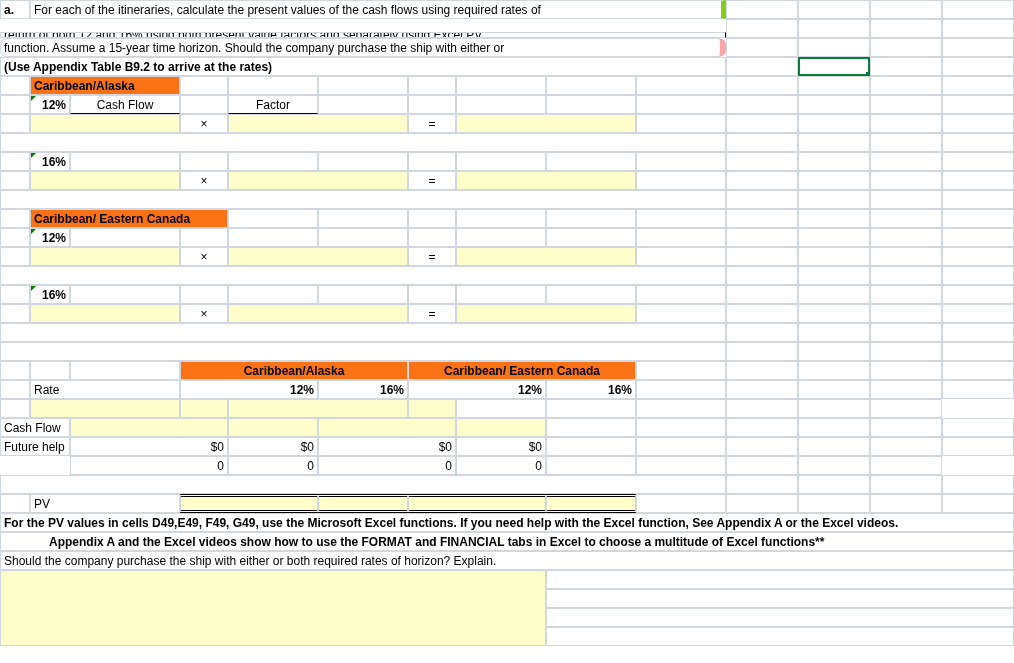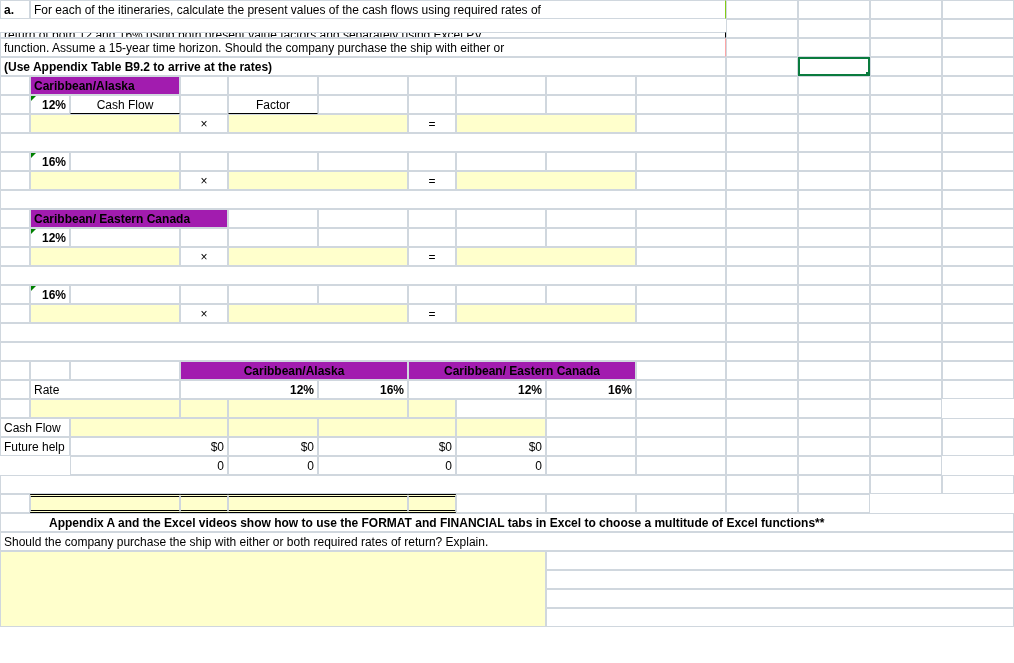--- a/index.html
+++ b/index.html
@@ -21,21 +21,21 @@
     border: 0.5px solid #d0d7de;
     padding: 1px 3px;
     overflow: hidden;
     white-space: nowrap;
     display: flex;
     align-items: center;
     background: #fff;
     position: relative;
   }
   .bold { font-weight: bold; }
-  .hdr-blue { background: #a21caf; font-weight: bold; }
+  .hdr-blue { background: #f97316; font-weight: bold; }
   .yellow { background: #ffffcc; }
   .indicator::before {
     content: '';
     position: absolute;
     top: 0; left: 0;
     border-top: 5px solid #008000;
     border-right: 5px solid transparent;
   }
   .center { justify-content: center; }
   .right { justify-content: flex-end; }
@@ -52,37 +52,37 @@
   }
 </style>
 </head>
 <body>
 
 <div class="grid">
 
 <div class="cell bold">
       <span>a.</span>
     </div>
-<div class="cell" style="grid-column: span 9; border-right:1px solid #84cc16;">
+<div class="cell" style="grid-column: span 9; border-right:5px solid #84cc16;">
       <span>For each of the itineraries, calculate the present values of the cash flows using required rates of</span>
     </div>
 <div class="cell"></div>
     <div class="cell"></div>
     <div class="cell"></div>
     <div class="cell"></div>
 
 <div class="cell" style="grid-column: span 10; border-right:1px solid #000;margin-top:13px;">
       <span>return of both 12 and 16% using both present value factors and separately using Excel PV</span>
     </div>
 <div class="cell"></div>
     <div class="cell"></div>
     <div class="cell"></div>
     <div class="cell"></div>
 
-<div class="cell" style="grid-column: span 10; border-right:1px solid #fca5a5;">
+<div class="cell" style="grid-column: span 10; border-right:6px solid #fca5a5;border-radius:7px;">
       <span>function. Assume a 15-year time horizon. Should the company purchase the ship with either or</span>
     </div>
 <div class="cell"></div>
     <div class="cell"></div>
     <div class="cell"></div>
     <div class="cell"></div>
 
 <div class="cell bold" style="grid-column: span 10;">
       <span>(Use Appendix Table B9.2 to arrive at the rates)</span>
     </div>
@@ -394,37 +394,43 @@
     <div class="cell"></div>
     <div class="cell"></div>
 
 <div class="cell" style="grid-column: span 10;"></div>
 <div class="cell"></div>
     <div class="cell"></div>
     <div class="cell"></div>
     <div class="cell"></div>
 
 <div class="cell"></div>
+<div class="cell" style="grid-column: span 2;">
+      <span>PV</span>
+    </div>
 <div class="cell yellow dblborder" style="grid-column: span 2;"></div>
 <div class="cell yellow dblborder"></div>
 <div class="cell yellow dblborder" style="grid-column: span 2;"></div>
 <div class="cell yellow dblborder"></div>
 <div class="cell"></div>
 <div class="cell"></div>
     <div class="cell"></div>
     <div class="cell"></div>
     <div class="cell"></div>
 
+<div class="cell bold" style="grid-column: span 14; overflow:visible;">
+      <span>For the PV values in cells D49,E49, F49, G49, use the Microsoft Excel functions.  If you need help with the Excel function, See Appendix A or the Excel videos.</span>
+    </div>
 
 <div class="cell bold" style="grid-column: span 14; overflow:visible;padding-left:48px;">
       <span>Appendix A and the Excel videos show how to use the FORMAT and FINANCIAL tabs in Excel to choose a multitude of Excel functions**</span>
     </div>
 
 <div class="cell" style="grid-column: span 14; overflow:visible;">
-      <span>Should the company purchase the ship with either or both required rates of return? Explain.</span>
+      <span>Should the company purchase the ship with either or both required rates of horizon? Explain.</span>
     </div>
 
 <div class="cell yellow" style="grid-column: span 8; grid-row: span 4; height:auto;"></div>
 <div class="cell" style="grid-column: span 6;"></div>
 <div class="cell" style="grid-column: span 6;"></div>
 <div class="cell" style="grid-column: span 6;"></div>
 <div class="cell" style="grid-column: span 6;"></div>
 
 </div>
 

